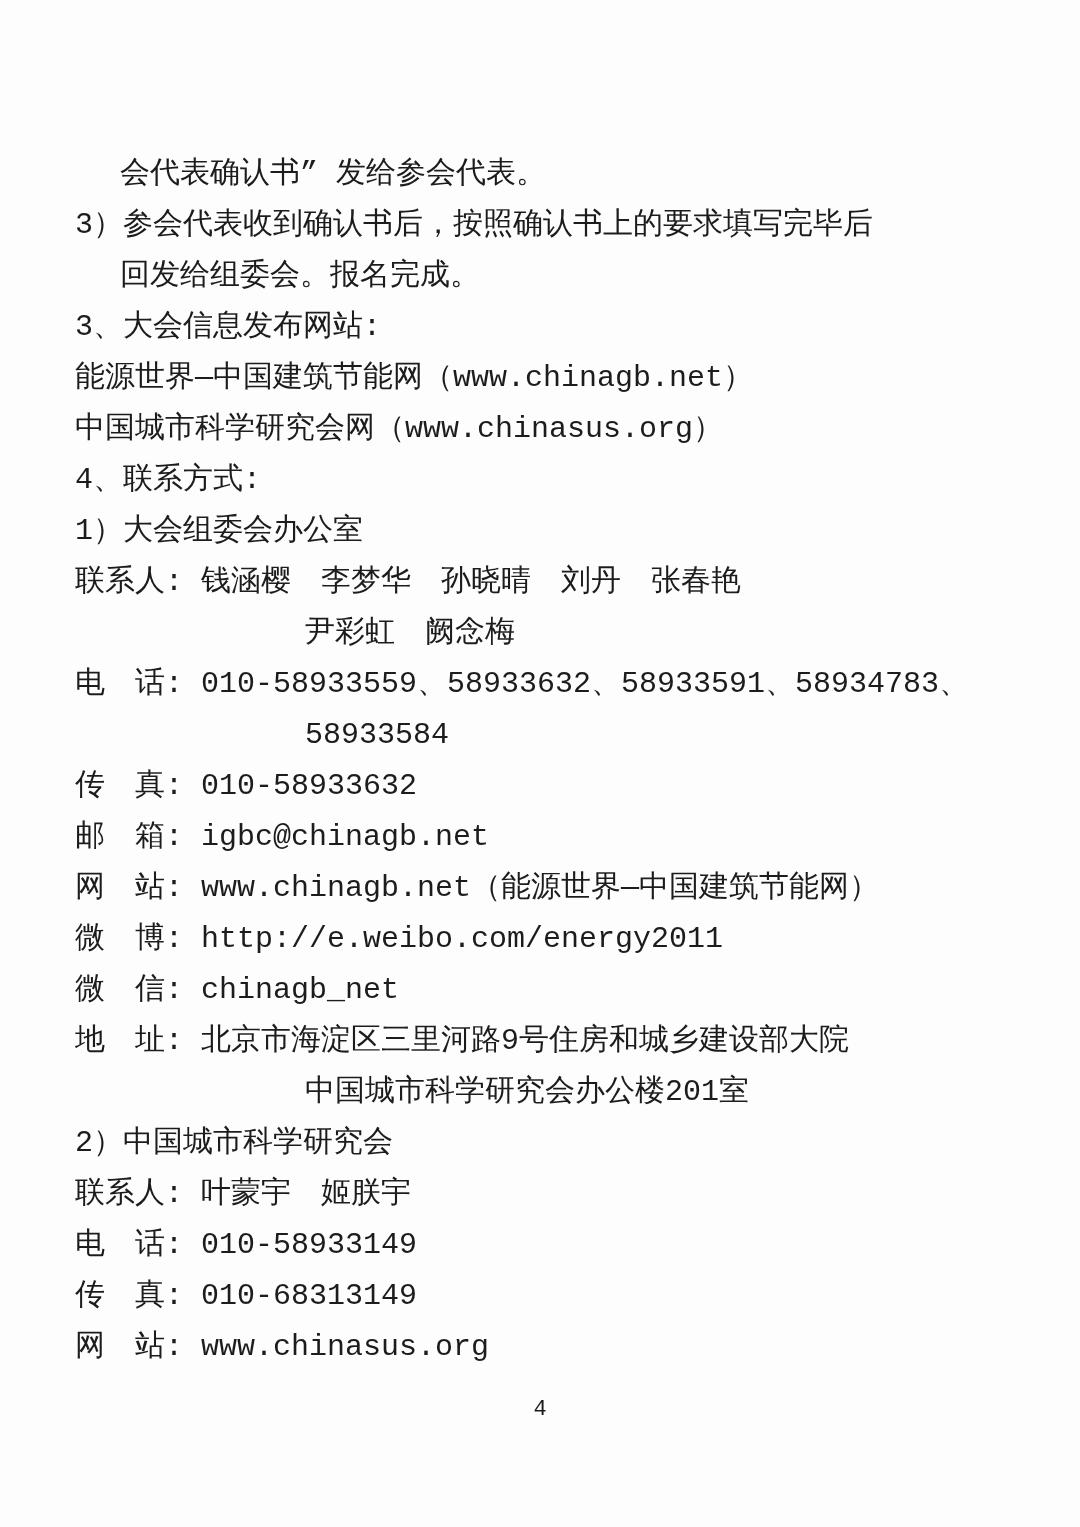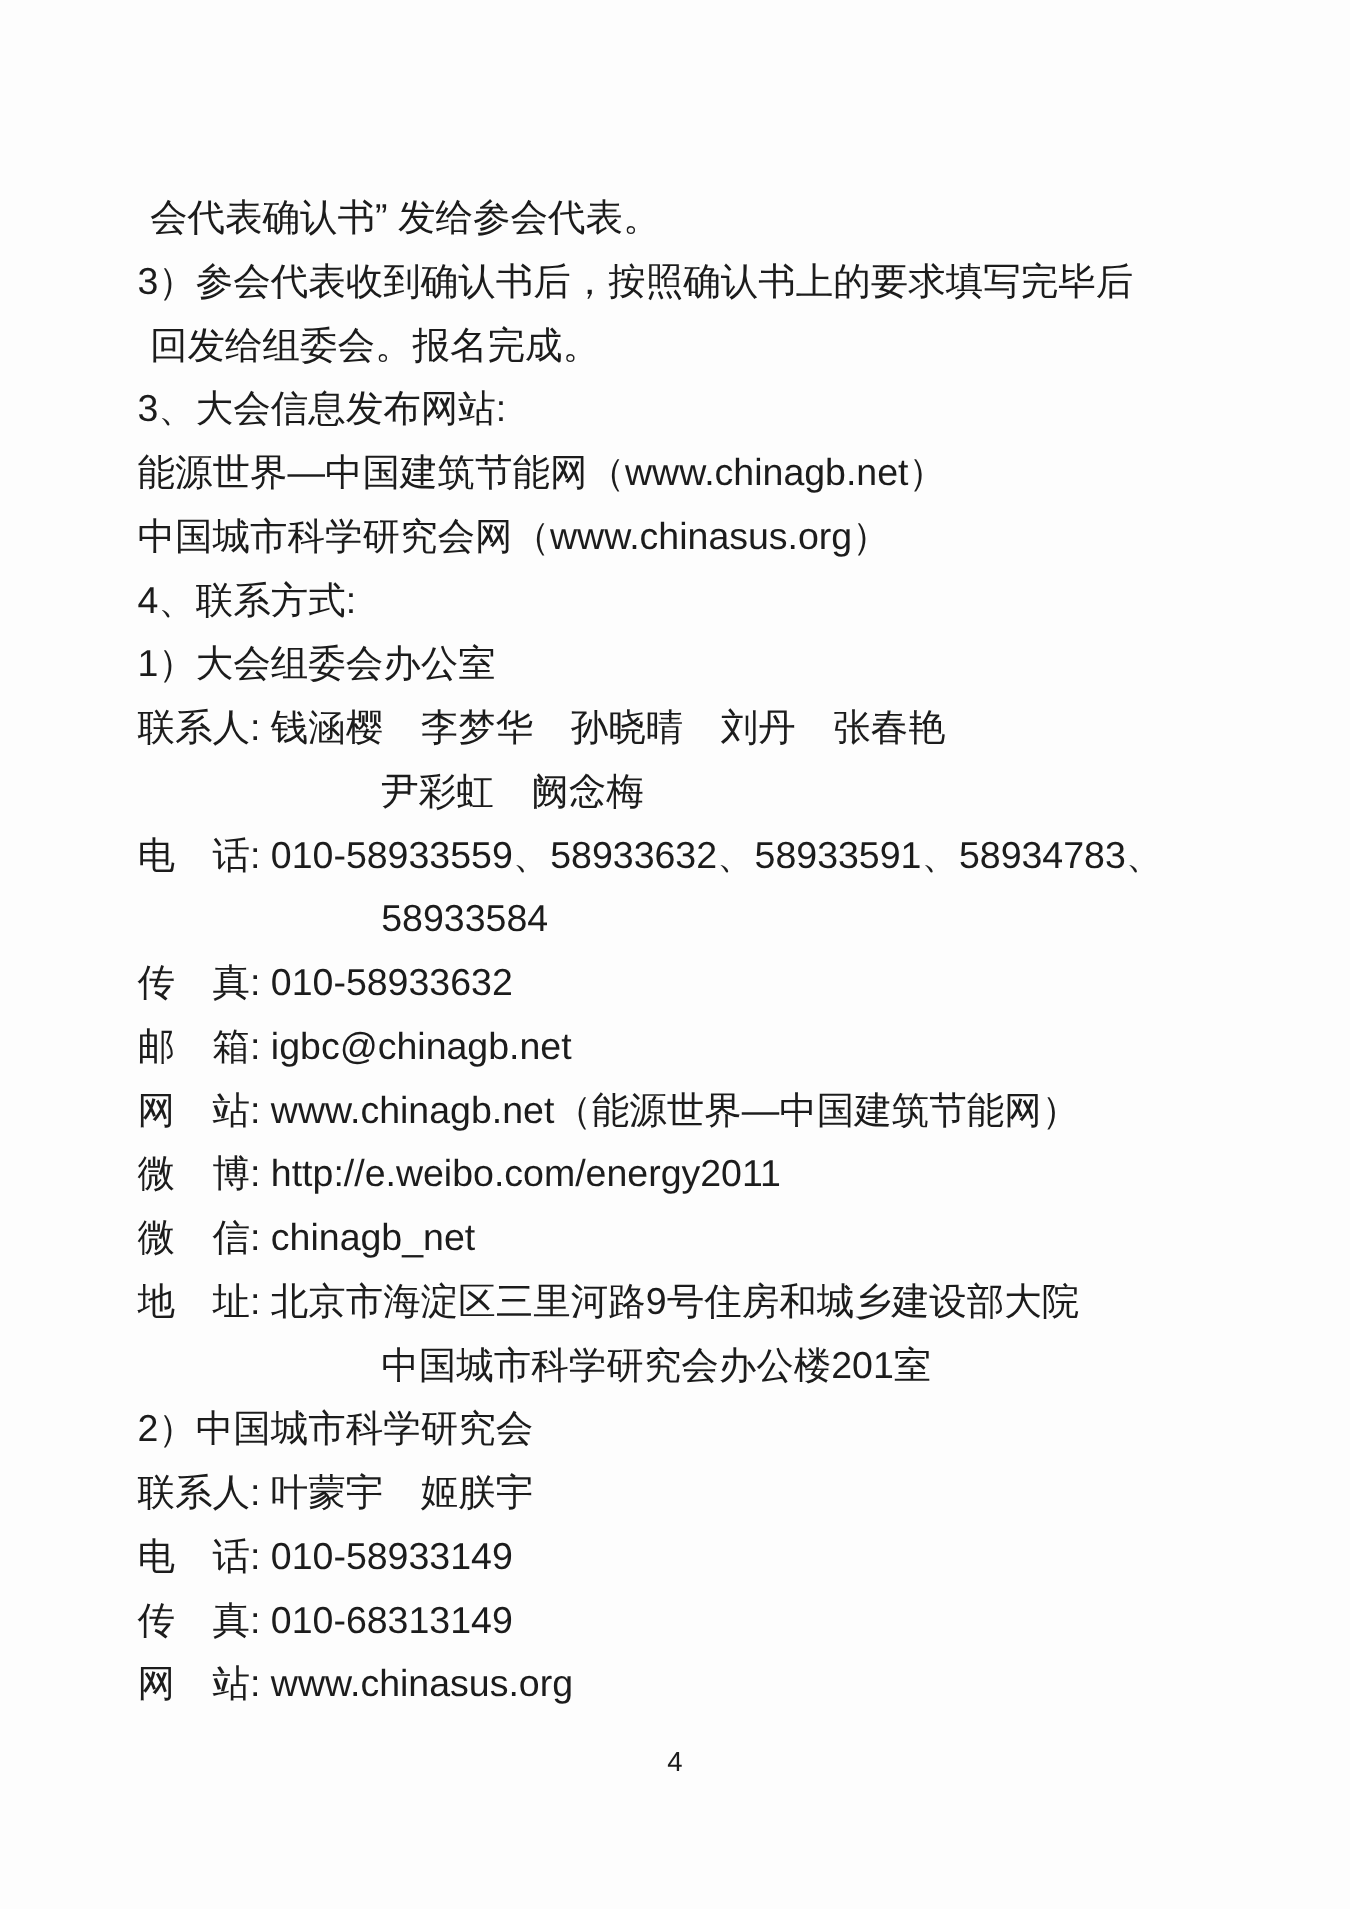--- a/index.html
+++ b/index.html
@@ -11,33 +11,33 @@
     height: 1527px;
     background: #fdfdfd;
     overflow: hidden;
   }
   .page {
     position: relative;
     width: 1080px;
     height: 1527px;
     background: #fdfdfd;
     color: #1c1c1c;
-    font-family: Liberation Sans, sans-serif;
+    font-family: Liberation Mono, monospace;
   }
   .doc-body {
     padding-top: 149px;
     font-size: 30px;
     line-height: 51px;
     white-space: pre;
   }
   .line {
     height: 51px;
   }
   .line.flush    { padding-left: 120px; }
-  .line.indented { padding-left: 110px; }
+  .line.indented { padding-left: 75px; }
   .line.hanging  { padding-left: 305px; }
   .page-number {
     margin-top: 22px;
     text-align: center;
     font-size: 22px;
     line-height: 30px;
     color: #1c1c1c;
   }
 </style>
 </head>

